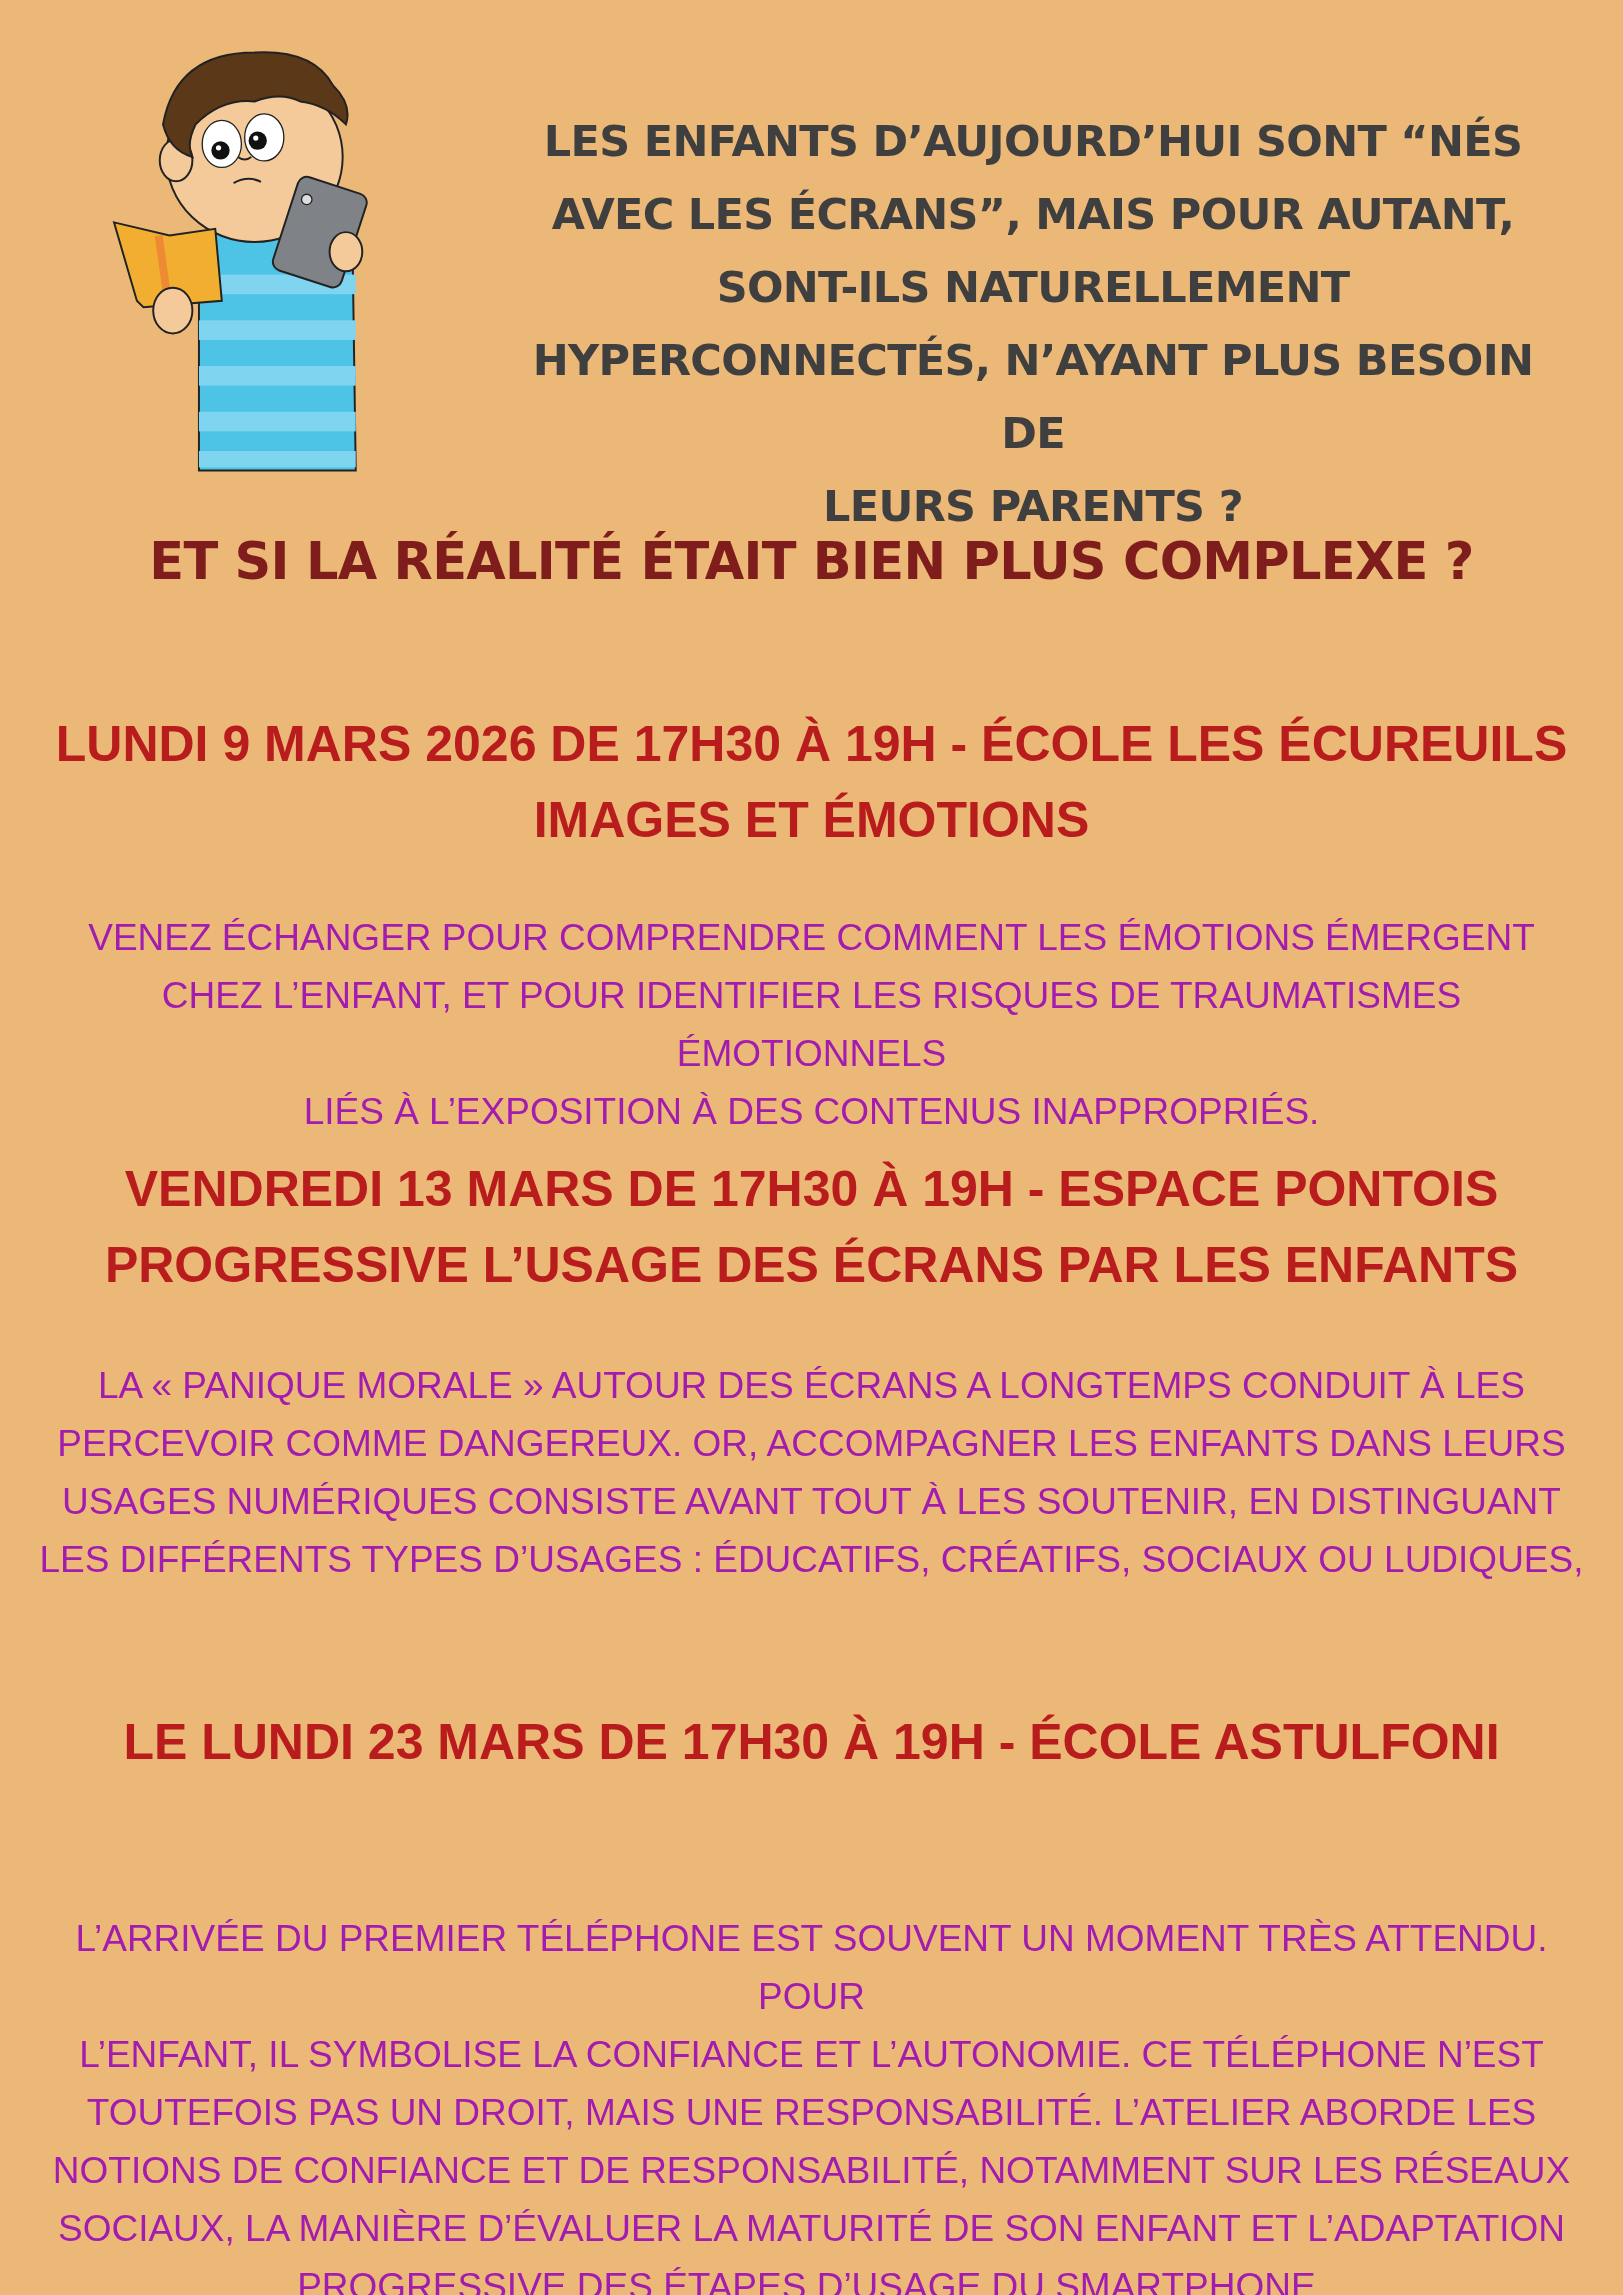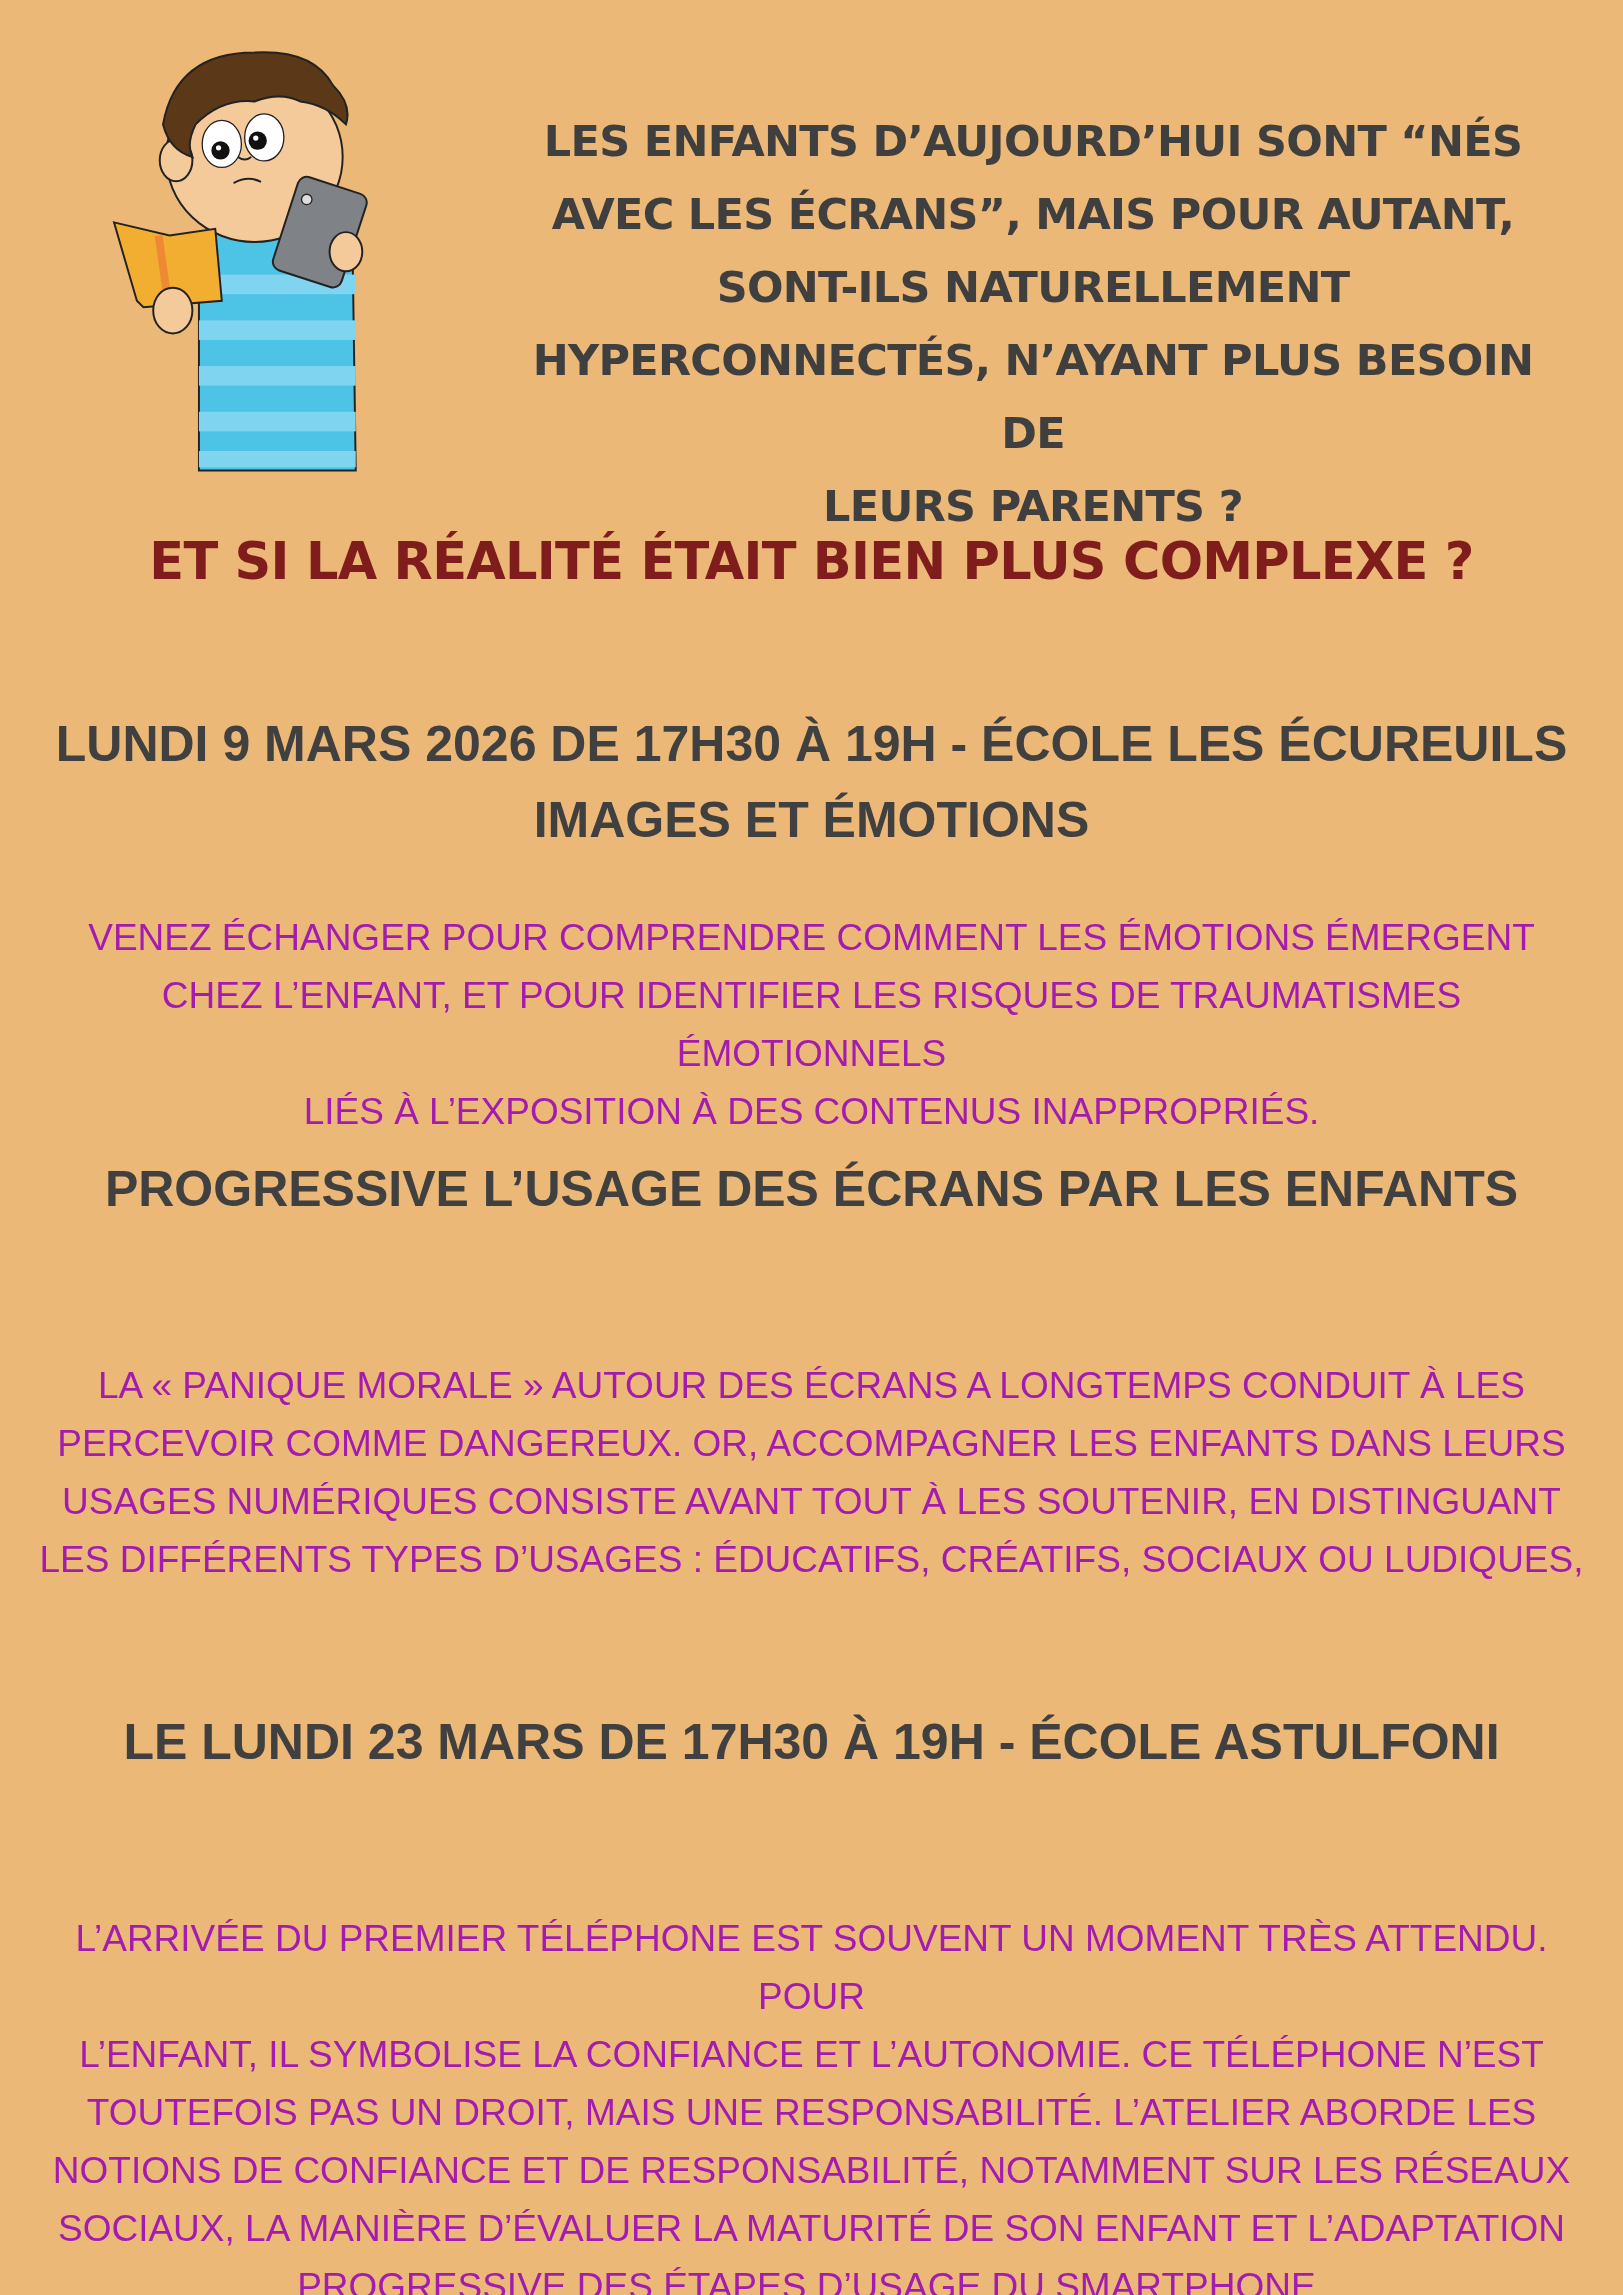--- a/index.html
+++ b/index.html
@@ -12,21 +12,21 @@
     position:absolute; left:500px; top:105px; width:1066px;
     text-align:center; color:#3F3F3F; font-family:"DejaVu Sans", sans-serif;
     font-weight:bold; font-size:43px; line-height:73px; letter-spacing:-0.7px;
   }
   .question {
     position:absolute; left:0; top:523px; width:1623px; text-align:center;
     color:#7f1d1d; font-family:"DejaVu Sans", sans-serif; font-weight:bold;
     font-size:51px; line-height:78px; letter-spacing:-0.7px;
   }
   .event-heading {
-    position:absolute; left:0; width:1623px; text-align:center; color:#404040;
+    position:absolute; left:0; width:1623px; text-align:center; color:#b91c1c;
     font-family:"Liberation Sans", sans-serif; font-weight:bold; font-size:50px;
     line-height:76px;
   }
   .event-body {
     position:absolute; left:26px; width:1571px; text-align:center; color:#a21caf;
     font-family:"Liberation Sans", sans-serif; font-size:37px; line-height:58px;
   }
   .line { display:block; }
 </style>
 </head>
@@ -85,20 +85,21 @@
   <span class="line">LUNDI 9 MARS 2026 DE 17H30 À 19H - ÉCOLE LES ÉCUREUILS</span>
   <span class="line">IMAGES ET ÉMOTIONS</span>
 </div>
 <div class="event-body" style="top:909px;">
   <span class="line">VENEZ ÉCHANGER POUR COMPRENDRE COMMENT LES ÉMOTIONS ÉMERGENT</span>
   <span class="line">CHEZ L’ENFANT, ET POUR IDENTIFIER LES RISQUES DE TRAUMATISMES ÉMOTIONNELS</span>
   <span class="line">LIÉS À L’EXPOSITION À DES CONTENUS INAPPROPRIÉS.</span>
 </div>
 
 <div class="event-heading" style="top:1151px;">
+  <span class="line">VENDREDI 13 MARS DE 17H30 À 19H - ESPACE PONTOIS</span>
   <span class="line">PROGRESSIVE L’USAGE DES ÉCRANS PAR LES ENFANTS</span>
 </div>
 <div class="event-body" style="top:1357px;">
   <span class="line">LA « PANIQUE MORALE » AUTOUR DES ÉCRANS A LONGTEMPS CONDUIT À LES</span>
   <span class="line">PERCEVOIR COMME DANGEREUX. OR, ACCOMPAGNER LES ENFANTS DANS LEURS</span>
   <span class="line">USAGES NUMÉRIQUES CONSISTE AVANT TOUT À LES SOUTENIR, EN DISTINGUANT</span>
   <span class="line">LES DIFFÉRENTS TYPES D’USAGES : ÉDUCATIFS, CRÉATIFS, SOCIAUX OU LUDIQUES,</span>
 </div>
 
 <div class="event-heading" style="top:1704px;">

